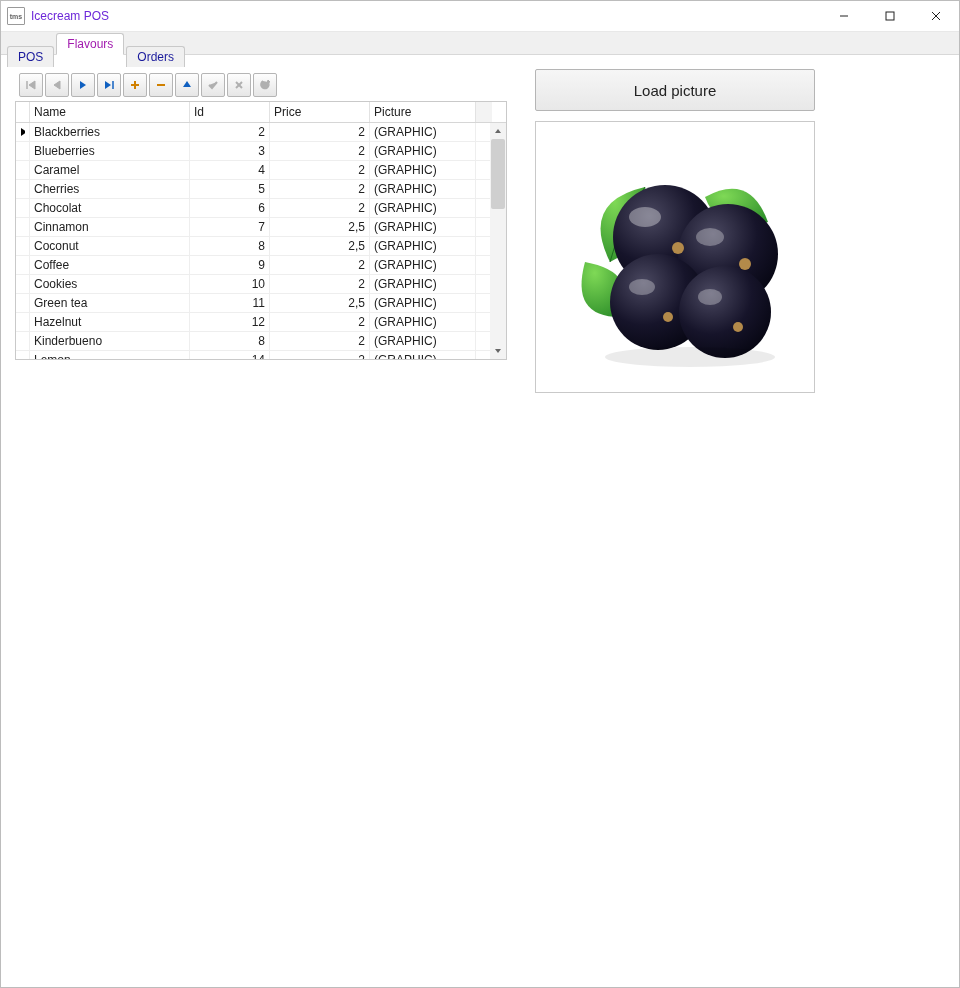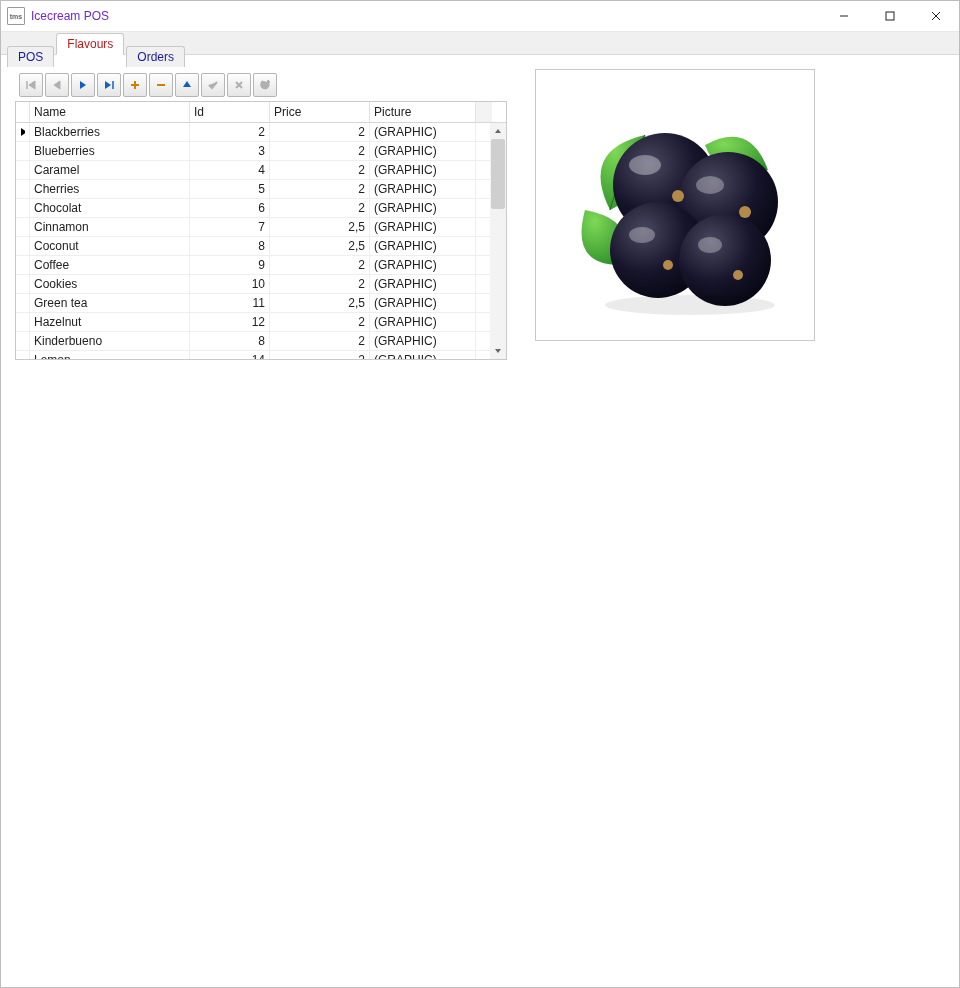--- a/index.html
+++ b/index.html
@@ -7,21 +7,21 @@
   
   .titlebar{height:30px;display:flex;align-items:center;padding:0 0 0 6px;background:#fff;border-bottom:1px solid #e8e8e8;}
   .appicon{width:16px;height:16px;margin-right:6px;display:flex;align-items:center;justify-content:center;border:1px solid #999;font-size:7px;font-weight:bold;color:#666;border-radius:1px;}
   .title{color:#6d28d9;font-size:12px;flex:0 0 auto;}
   .tb-spacer{flex:1;}
   .tb-btn{width:46px;height:30px;display:flex;align-items:center;justify-content:center;color:#222;}
   .tb-btn svg{stroke:#222;}
   
   .tabrow{height:22px;background:#f0f0f0;border-bottom:1px solid #d8d8d8;display:flex;align-items:flex-end;padding-left:6px;position:relative;}
   .tab{height:20px;padding:0 10px;display:flex;align-items:center;border:1px solid #c9c9c9;border-bottom:none;margin-right:2px;background:#f0f0f0;font-size:12px;color:#1a1a9c;border-top-left-radius:3px;border-top-right-radius:3px;position:relative;top:13px;}
-  .tab.active{background:#fff;border-bottom:1px solid #fff;color:#b91c1c;top:1px;}
+  .tab.active{background:#fff;border-bottom:1px solid #fff;color:#a21caf;top:1px;}
   
   .client{flex:1;display:flex;padding:14px;gap:20px;align-items:flex-start;}
   .leftpane{display:flex;flex-direction:column;width:500px;}
   
   .navtb{display:flex;gap:2px;padding:4px;}
   .navbtn{width:22px;height:22px;border:1px solid #b5b5b5;background:linear-gradient(#fdfdfd,#e6e6e6);display:flex;align-items:center;justify-content:center;border-radius:2px;}
   .navbtn.disabled svg *{stroke:#b0b0b0 !important;fill:#b0b0b0 !important;}
   
   .grid{border:1px solid #c9c9c9;width:490px;}
   .ghead{display:flex;background:#fff;border-bottom:1px solid #d6d6d6;}
@@ -274,20 +274,21 @@
                   <polygon points="1,2 7,2 4,6" fill="#666"></polygon>
                 </svg>
             </div>
           </div>
         </div>
       </div>
 
     </div>
 
     <div class="rightpane">
+      <div class="loadbtn">Load picture</div>
       <div class="imgbox">
 
         <svg viewBox="0 0 250 230" aria-label="blackcurrants-photo">
           <defs>
             <radialGradient id="bg" cx="0.35" cy="0.3" r="0.8">
               <stop offset="0%" stop-color="#4a4860"></stop>
               <stop offset="55%" stop-color="#16142a"></stop>
               <stop offset="100%" stop-color="#050510"></stop>
             </radialGradient>
             <radialGradient id="leafg" cx="0.3" cy="0.2" r="0.9">

